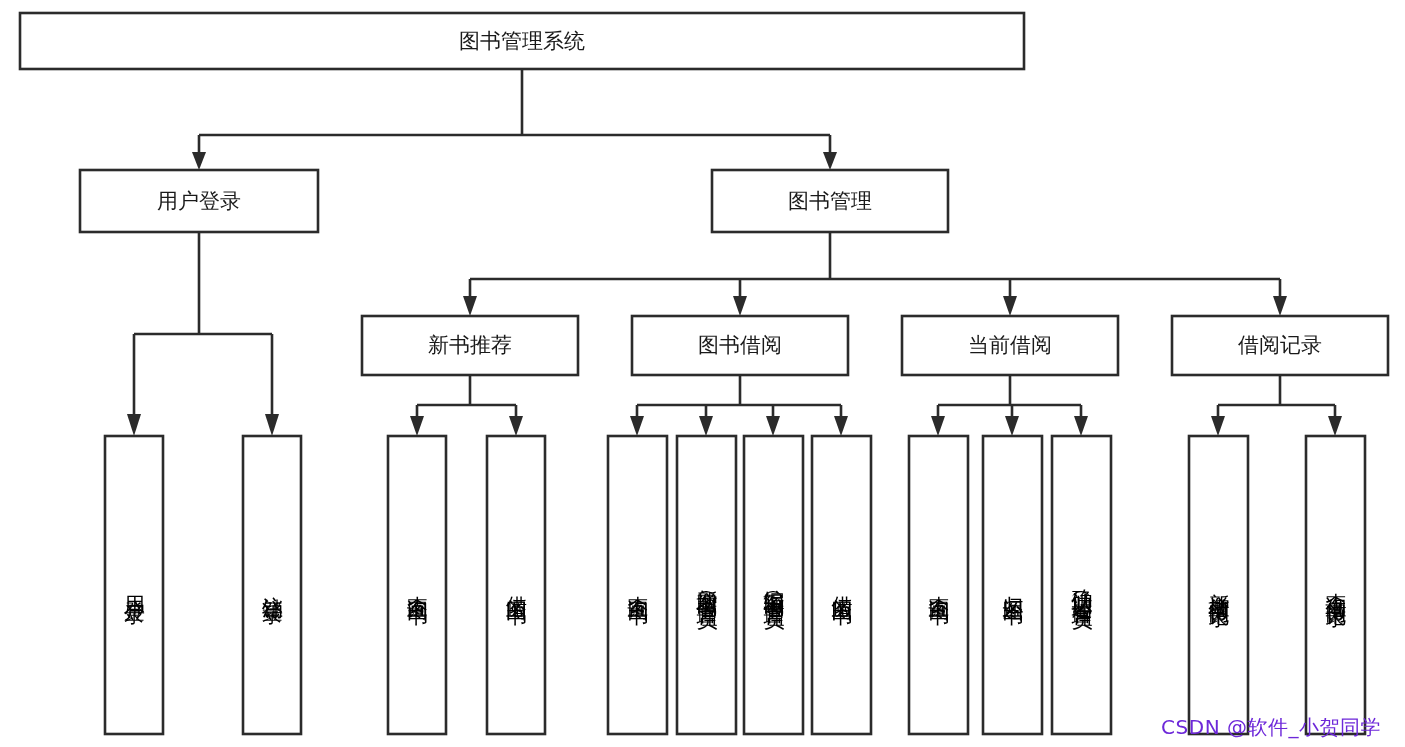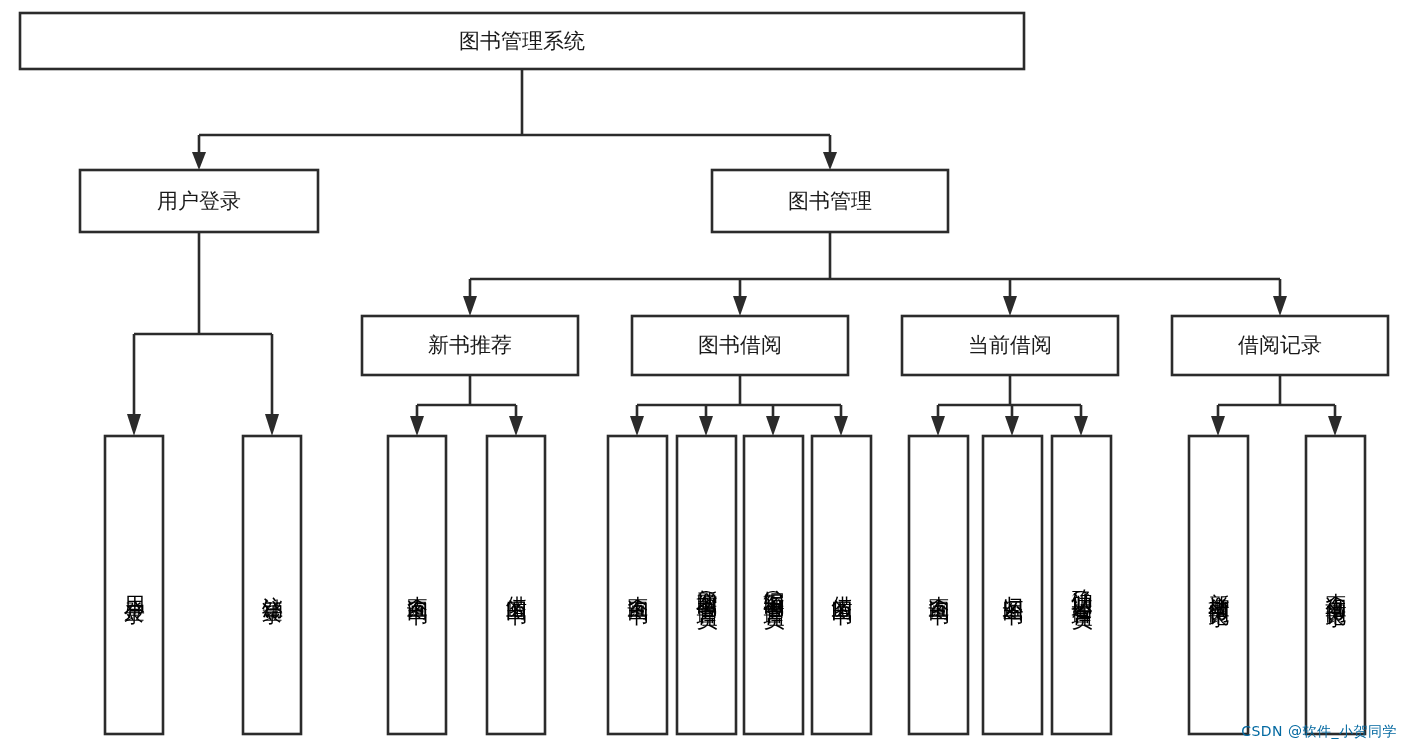--- a/index.html
+++ b/index.html
@@ -61,25 +61,25 @@
   .vtext-wrap {
     width: 100%;
     height: 100%;
     display: flex;
     align-items: center;
     justify-content: center;
     box-sizing: border-box;
   }
   .watermark {
     position: absolute;
-    right: 8px;
+    right: 24px;
     bottom: 6px;
     font-family: "DejaVu Sans", "Liberation Sans", sans-serif;
-    font-size: 14px;
-    color: #0369a1;
+    font-size: 20px;
+    color: #6d28d9;
     letter-spacing: 0.5px;
     user-select: none;
     pointer-events: none;
   }
 </style>
 </head>
 <body>
 
 <div id="diagram-root">
   <svg class="flow" viewBox="0 0 1405 747" xmlns="http://www.w3.org/2000/svg">

